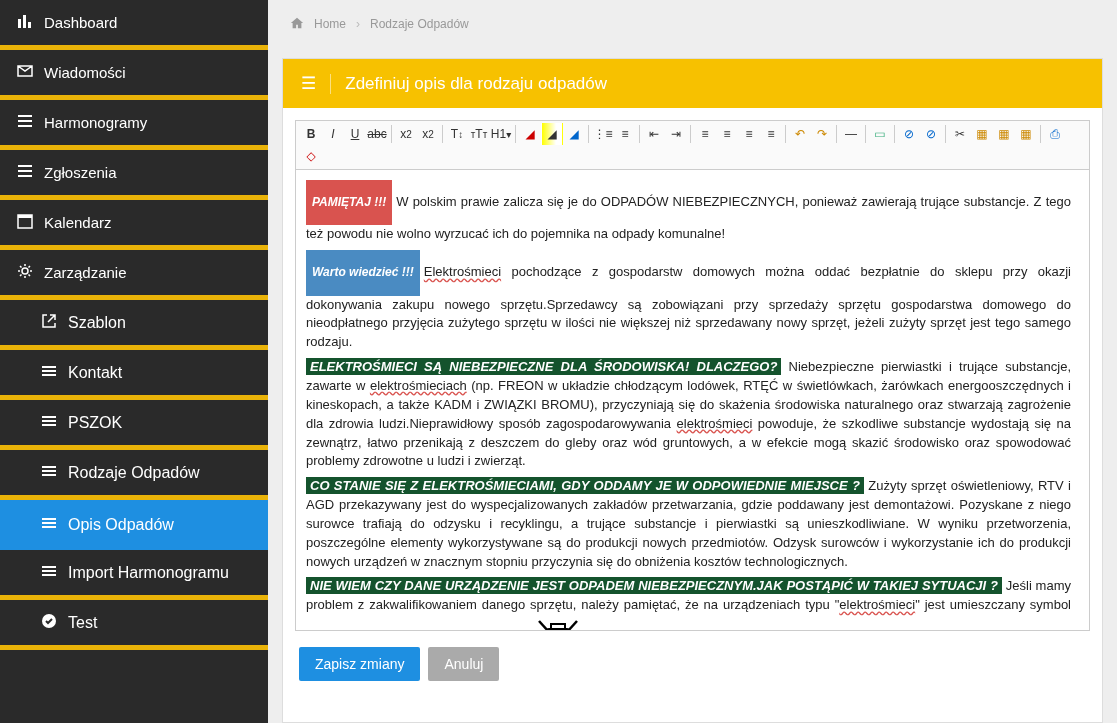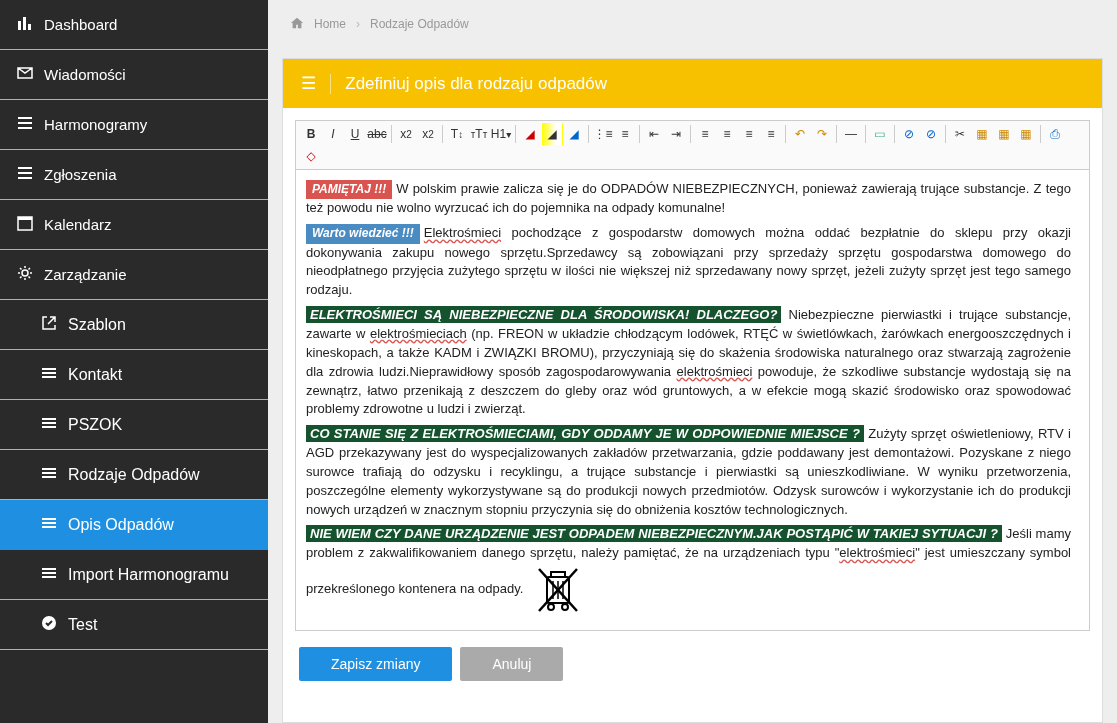--- a/index.html
+++ b/index.html
@@ -1,44 +1,44 @@
 <!DOCTYPE html>
 <html><head>
 <meta charset="utf-8">
 <style>
 * { box-sizing: border-box; margin: 0; padding: 0; }
 body { font-family: "Segoe UI", Arial, sans-serif; font-size: 14px; background: #eee; color: #333; width: 1117px; height: 723px; overflow: hidden; }
 .layout { display: flex; height: 100%; }
 .sidebar { width: 268px; background: #2a2a2a; color: #fff; flex-shrink: 0; }
-.sidebar .item { display: flex; align-items: center; gap: 10px; padding: 0 16px; height: 50px; border-bottom: 1px solid #eab308; cursor: pointer; font-size: 15px; }
+.sidebar .item { display: flex; align-items: center; gap: 10px; padding: 0 16px; height: 50px; border-bottom: 5px solid #eab308; cursor: pointer; font-size: 15px; }
 .sidebar .item .ic { width: 18px; text-align: center; }
 .sidebar .sub { padding-left: 40px; font-size: 16px; }
 .sidebar .item.active { background: #1e8fe1; border-bottom: 1px solid #1e8fe1; }
 .sidebar svg { width: 16px; height: 16px; fill: #fff; }
 .main { flex: 1; display: flex; flex-direction: column; height: 100%; }
 .breadcrumb { height: 48px; display: flex; align-items: center; padding: 0 22px; color: #999; gap: 10px; font-size: 12px; }
 .breadcrumb .sep { color: #bbb; }
 .breadcrumb svg { width: 14px; height: 14px; fill: #999; }
 .panel { margin: 10px 14px 0 14px; background: #fff; border: 1px solid #ddd; flex: 1; display: flex; flex-direction: column; overflow: hidden; }
 .panel-head { background: #f7c100; color: #fff; padding: 14px 18px; font-size: 17px; display: flex; align-items: center; gap: 14px; }
 .panel-head .sep { width: 1px; height: 20px; background: rgba(255,255,255,0.5); }
 .panel-body { padding: 12px 12px 18px 12px; flex: 1; overflow: auto; }
 .toolbar { border: 1px solid #ccc; background: #fafafa; display: flex; flex-wrap: wrap; align-items: center; padding: 2px 4px; gap: 0; }
 .toolbar .tb { width: 22px; height: 22px; display: inline-flex; align-items: center; justify-content: center; font-size: 12px; color: #333; cursor: pointer; border: 1px solid transparent; font-family: Arial; }
 .toolbar .tsep { width: 1px; height: 18px; background: #ccc; margin: 0 3px; }
 .editor-wrap { border: 1px solid #ccc; border-top: none; position: relative; }
 .editor { padding: 10px 18px 10px 10px; height: 460px; overflow-y: scroll; font-size: 13px; line-height: 1.45; color: #222; text-align: justify; }
 .editor p { margin-bottom: 6px; }
-.badge { display: inline-block; padding: 1px 6px; color: #fff; font-weight: bold; font-style: italic; font-size: 12px; margin-right: 4px; }
+.badge { display: inline-block; padding: 14px 6px; color: #fff; font-weight: bold; font-style: italic; font-size: 12px; margin-right: 4px; }
 .badge.red { background: #d9534f; }
 .badge.blue { background: #4a8bc2; }
 .hl { background: #14532d; color: #fff; font-weight: bold; font-style: italic; padding: 1px 4px; }
 .wavy { text-decoration: underline wavy #d9534f; text-decoration-skip-ink: none; }
 .buttons { margin-top: 16px; display: flex; gap: 8px; padding-left: 4px; }
-.btn { border: none; padding: 9px 32px; font-size: 14px; color: #fff; cursor: pointer; border-radius: 2px; }
+.btn { border: none; padding: 9px 16px; font-size: 14px; color: #fff; cursor: pointer; border-radius: 2px; }
 .btn.primary { background: #1e8fe1; }
 .btn.secondary { background: #aaa; }
 .bin-svg { vertical-align: middle; margin: 0 4px; }
 .editor::-webkit-scrollbar { width: 16px; }
 .editor::-webkit-scrollbar-track { background: #f1f1f1; }
 .editor::-webkit-scrollbar-thumb { background: #c1c1c1; }
 </style>
 </head>
 <body>
 

